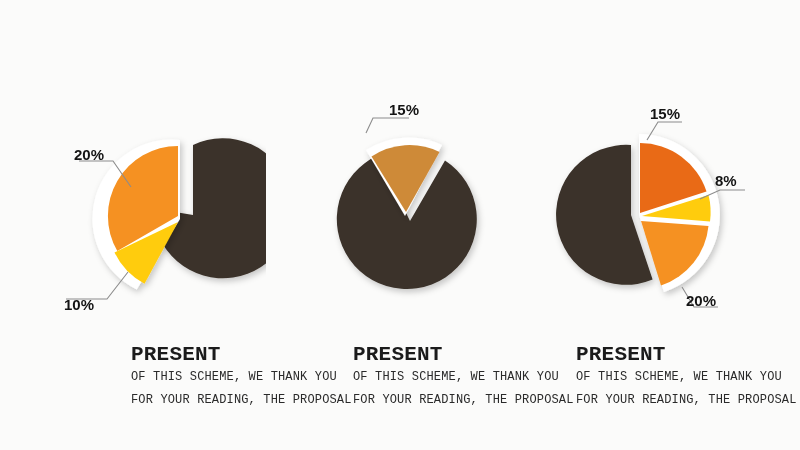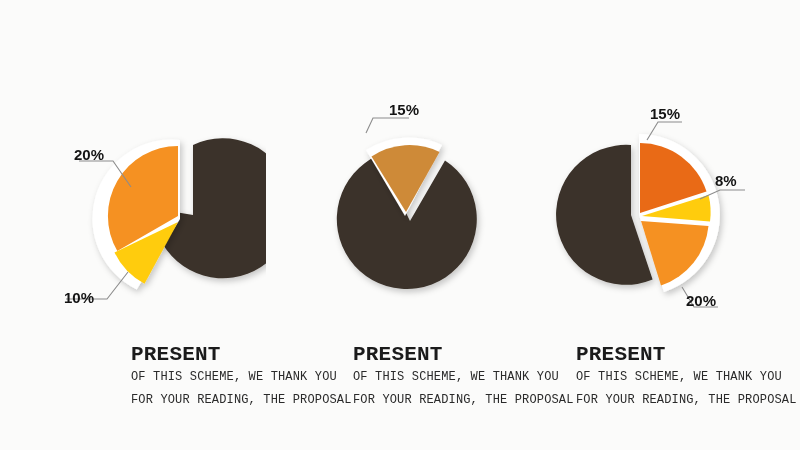--- a/index.html
+++ b/index.html
@@ -59,21 +59,21 @@
         <path fill="#FFFFFF" d="M 180 219 L 180 140 A 79 79 0 0 0 136.7 289.5 Z"></path>
         <path fill="#F59120" d="M 178 216 L 178 146 A 70 70 0 0 0 117.3 251 Z"></path>
         <path fill="#FFCC0B" d="M 178 222 L 114.5 252.5 A 70 70 0 0 0 144.5 283.7 Z"></path>
       </g>
 
       <polyline points="79,161 113,161 131,187" fill="none" stroke="#8C8C8C" stroke-width="1.1"></polyline>
       <polyline points="66,299 107,299 128,272" fill="none" stroke="#8C8C8C" stroke-width="1.1"></polyline>
     </svg>
 
     <div class="pct-label" style="left:74px;top:146px;">20%</div>
-    <div class="pct-label" style="left:64px;top:289px;">10%</div>
+    <div class="pct-label" style="left:64px;top:296px;">10%</div>
 
     <div class="caption" style="top:344px;padding-left:131px;">
       <div class="caption-inner">
         <div class="cap-title">PRESENT</div>
         <div class="cap-line">OF THIS SCHEME, WE THANK YOU</div>
         <div class="cap-line">FOR YOUR READING, THE PROPOSAL</div>
       </div>
     </div>
   </div>
 

